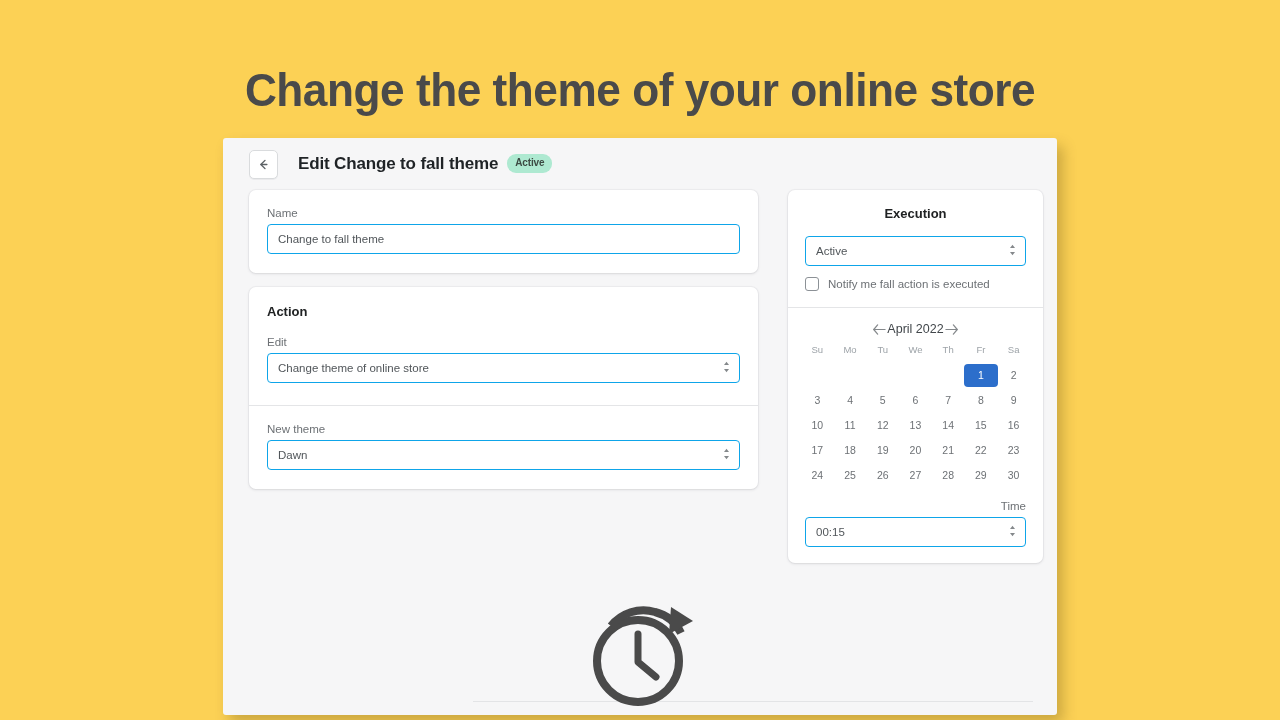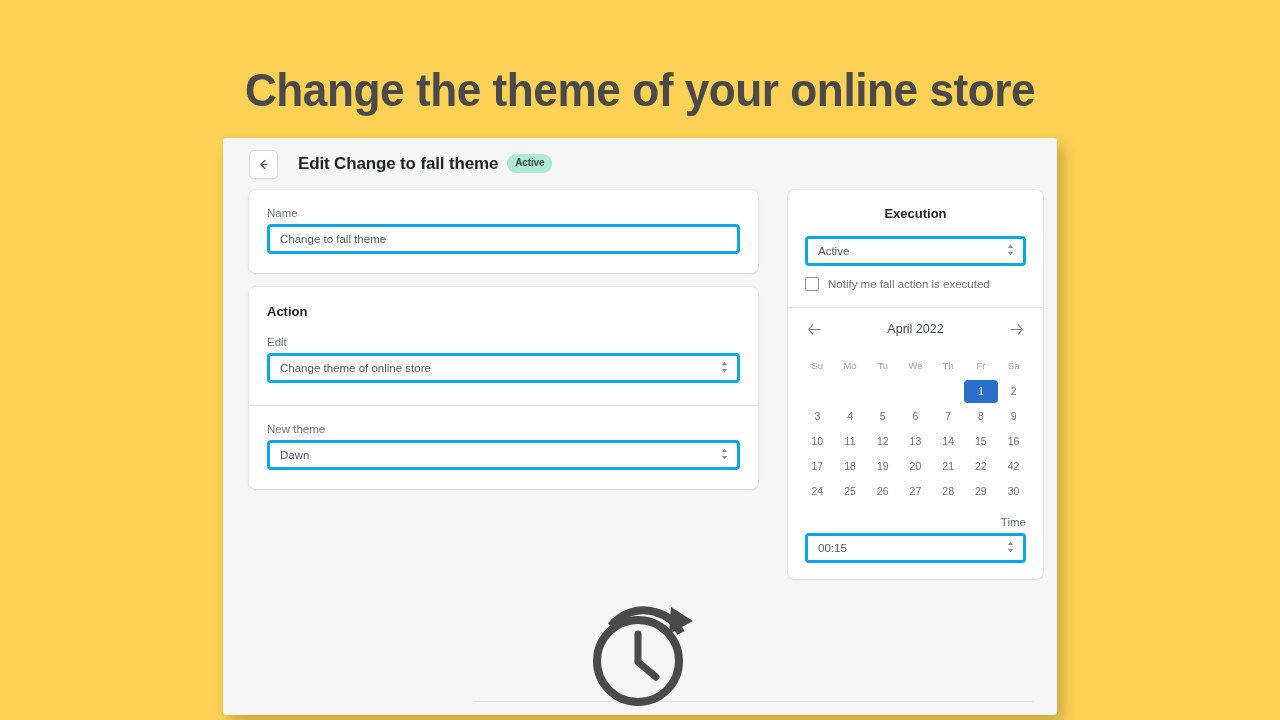--- a/index.html
+++ b/index.html
@@ -119,21 +119,21 @@
     font-size: 11.5px;
     color: #6d7175;
     margin-bottom: 5px;
   }
 
   .input,
   .select {
     width: 100%;
     height: 30px;
     background: #ffffff;
-    border: 3px solid #0ea5e9;
+    border: 1px solid #0ea5e9;
     border-radius: 4px;
     display: flex;
     align-items: center;
     padding: 3px 10px;
     font-size: 11.5px;
     color: #51565a;
   }
 
   .select { justify-content: space-between; padding-right: 8px; }
   .select .val { overflow: hidden; white-space: nowrap; text-overflow: ellipsis; }
@@ -168,23 +168,23 @@
     color: #6d7175;
     white-space: nowrap;
   }
 
   
   .cal-pad { padding: 14px 13px 8px; }
 
   .cal-head {
     display: flex;
     align-items: center;
-    justify-content: space-between;
+    justify-content: center;
     padding: 0 6px;
-    margin-bottom: 24px;
+    margin-bottom: 8px;
   }
   .cal-month {
     font-size: 12.5px;
     color: #42474b;
   }
   .cal-nav { line-height: 0; opacity: 0.75; }
 
   table.cal {
     width: 100%;
     border-collapse: collapse;
@@ -433,21 +433,21 @@
                 <td>
                     <span class="day">20</span>
                   </td>
                 <td>
                     <span class="day">21</span>
                   </td>
                 <td>
                     <span class="day">22</span>
                   </td>
                 <td>
-                    <span class="day">42</span>
+                    <span class="day">23</span>
                   </td>
               </tr>
               <tr>
                 <td>
                     <span class="day">24</span>
                   </td>
                 <td>
                     <span class="day">25</span>
                   </td>
                 <td>

